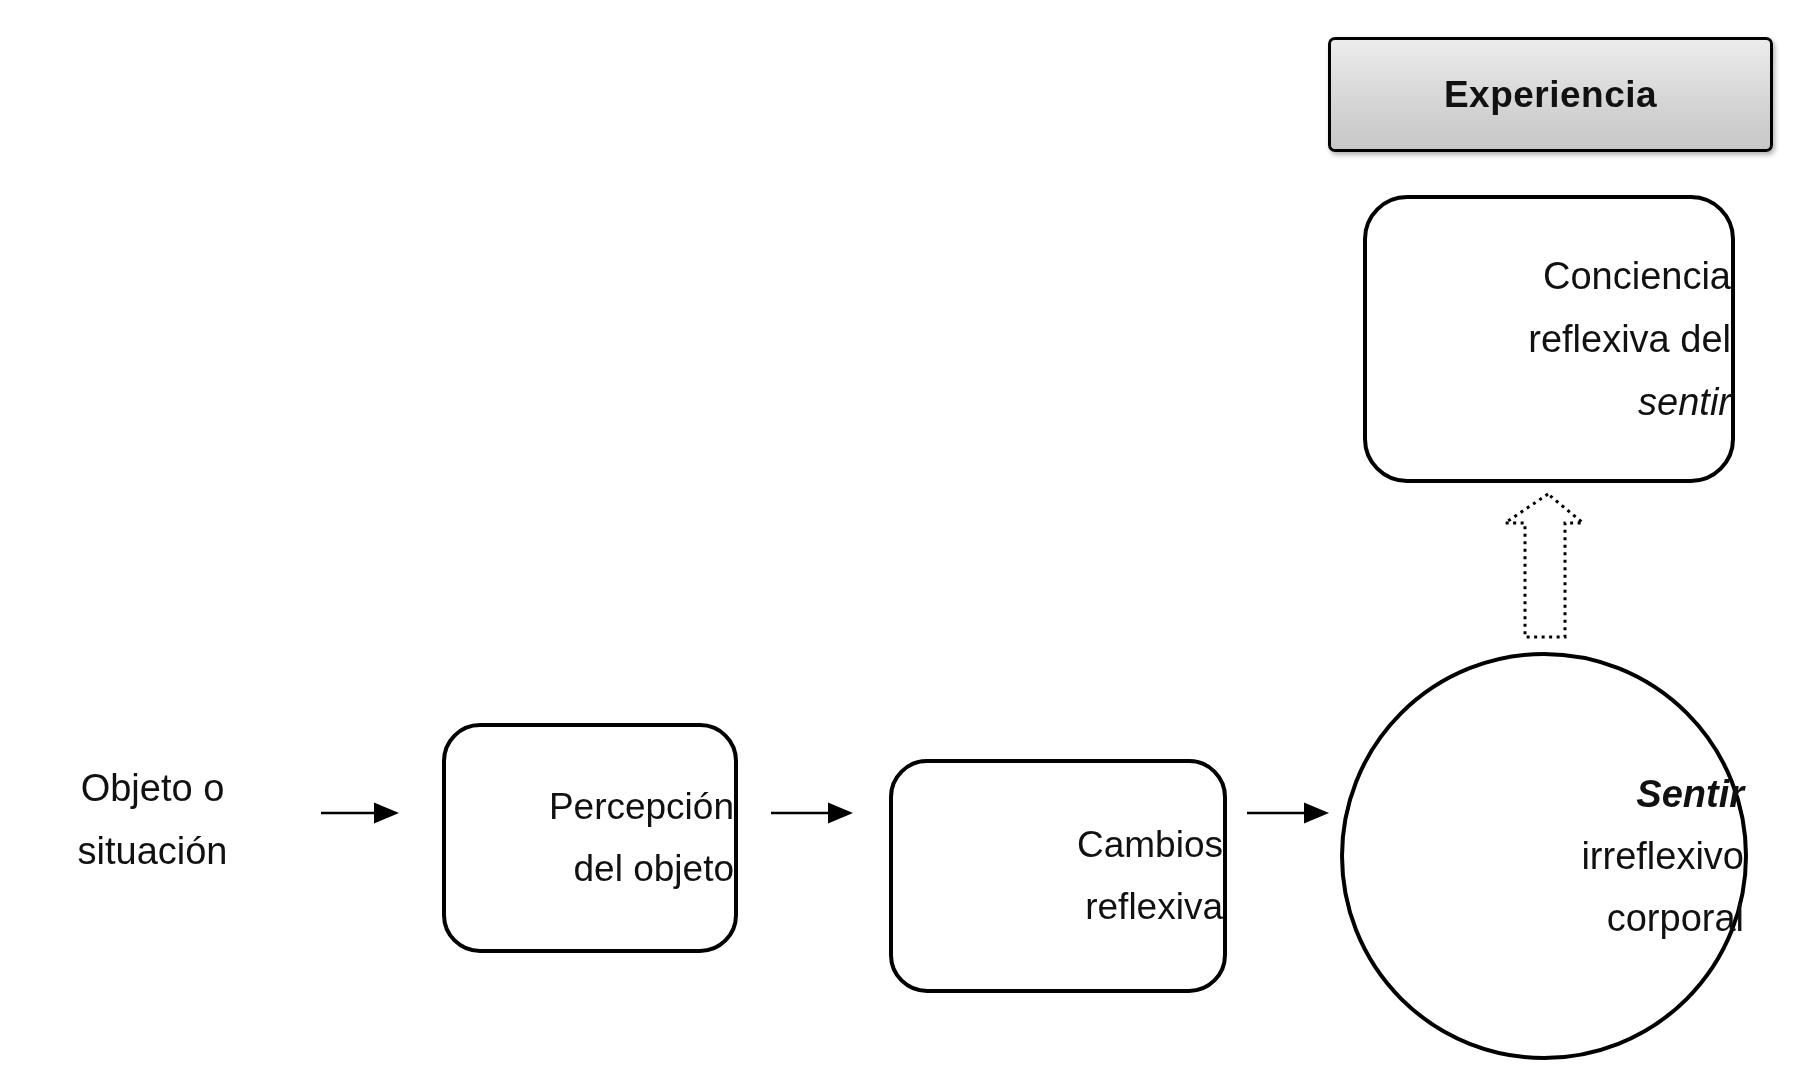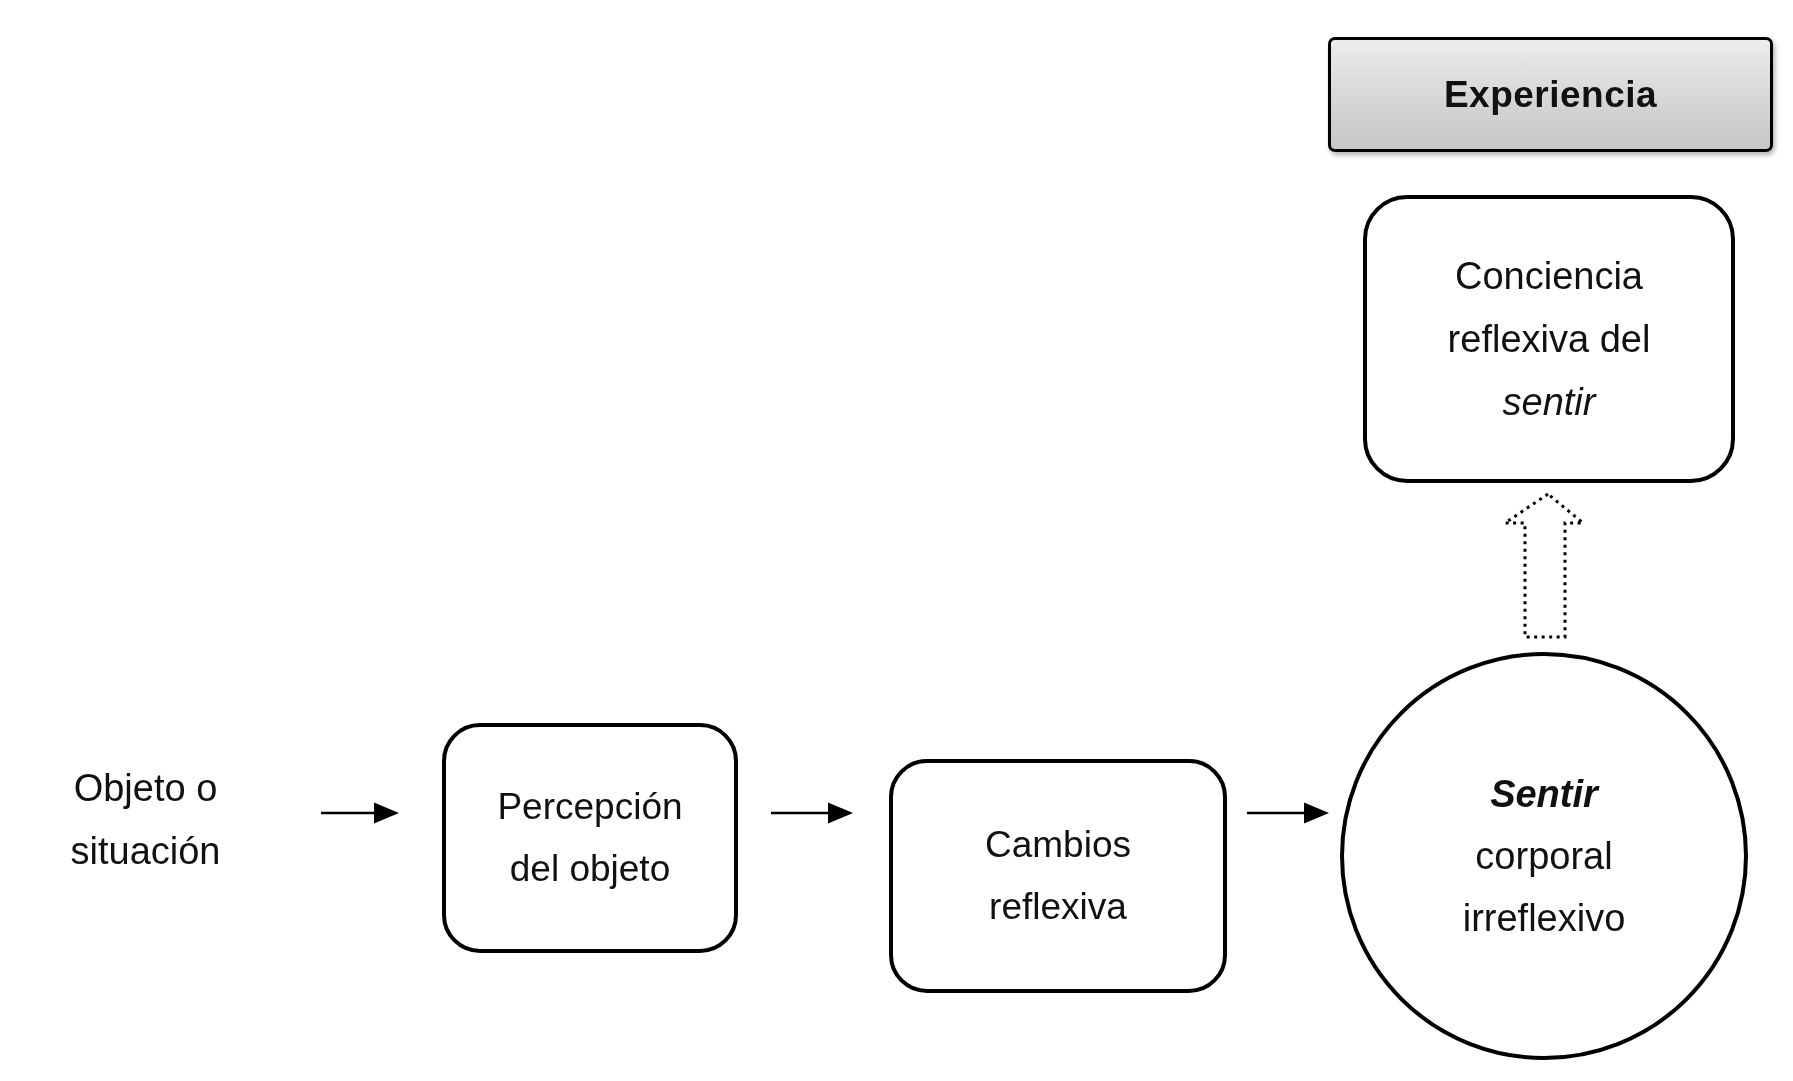--- a/index.html
+++ b/index.html
@@ -20,35 +20,35 @@
 
   
   .node {
     position: absolute;
     box-sizing: border-box;
     background: #ffffff;
     border: 4px solid #000000;
     border-radius: 38px;
     display: flex;
     flex-direction: column;
-    align-items: center;
+    align-items: flex-end;
     justify-content: center;
     text-align: center;
   }
   .node .line {
     display: block;
     font-size: 37px;
     line-height: 62px;
     white-space: nowrap;
   }
 
   
   .plain-label {
     position: absolute;
-    left: 23px;
+    left: 30px;
     top: 757px;
     width: 245px;
     text-align: center;
   }
   .plain-label .line {
     display: block;
     font-size: 38px;
     line-height: 63px;
     white-space: nowrap;
   }
@@ -107,22 +107,22 @@
     <span class="line">reflexiva del</span>
     <span class="line italic">sentir</span>
   </div>
 
   <svg class="abs" style="left:1498px; top:490px;" width="92" height="152" viewBox="0 0 92 152">
     <polygon points="50,4 7,33 27,33 27,147 67,147 67,33 85,33" fill="none" stroke="#000000" stroke-width="3" stroke-dasharray="3 4.5"></polygon>
   </svg>
 
   <div class="node sentir-circle">
     <span class="line bold-italic">Sentir</span>
+    <span class="line">irreflexivo</span>
     <span class="line">corporal</span>
-    <span class="line">irreflexivo</span>
   </div>
 
   <div class="plain-label">
     <span class="line">Objeto o</span>
     <span class="line">situación</span>
   </div>
 
   <svg class="abs" style="left:320px; top:800px;" width="80" height="26" viewBox="0 0 80 26">
     <line x1="1" y1="13" x2="55" y2="13" stroke="#000000" stroke-width="2.6"></line>
     <polygon points="54,2.5 79,13 54,23.5" fill="#000000"></polygon>

